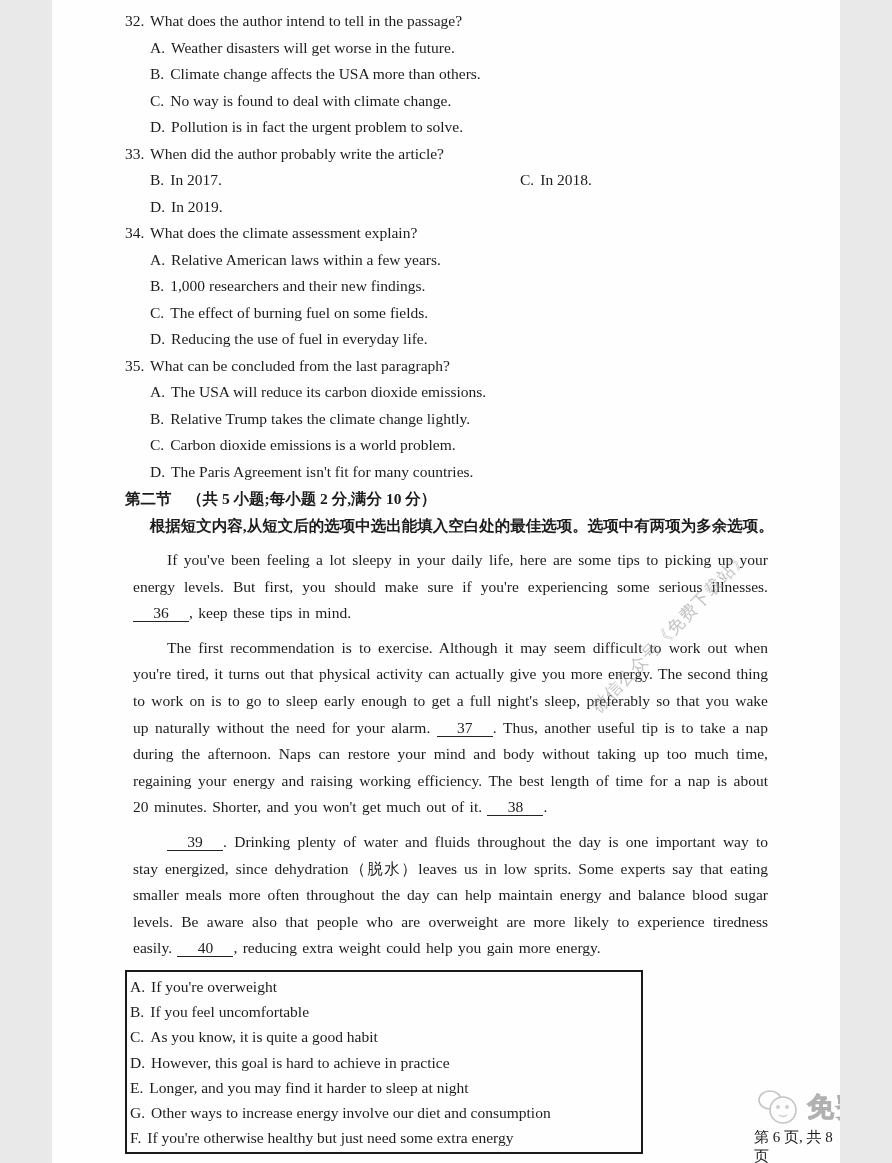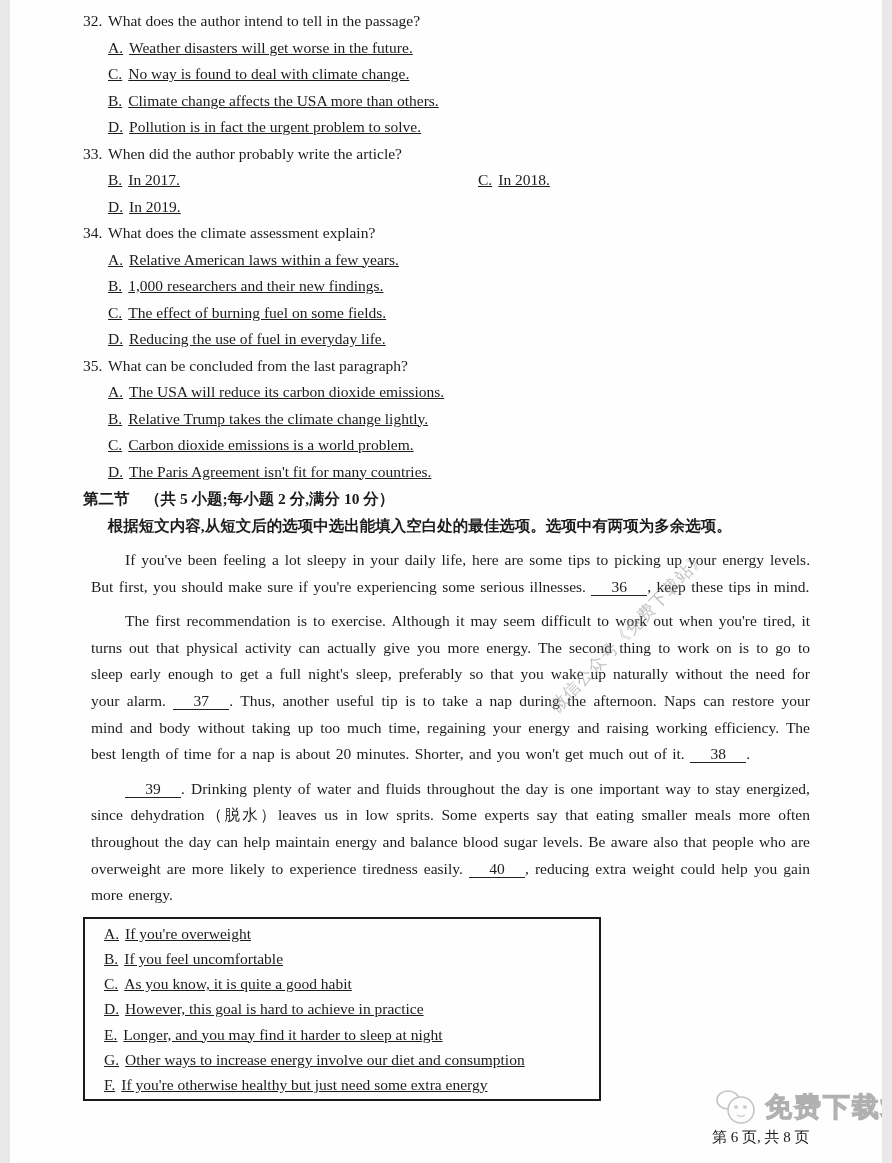--- a/index.html
+++ b/index.html
@@ -1,34 +1,34 @@
 <!DOCTYPE html>
 <html><head>
 <meta charset="utf-8">
 <style>
   html, body { margin: 0; padding: 0; background: #e9e9e9; }
   .page {
     position: relative;
-    width: 872px;
+    width: 788px;
     height: 1163px;
     margin: 0 auto;
     background: #fefefe;
     font-family: "Liberation Serif", "DejaVu Serif", serif;
     color: #1c1c1c;
     font-size: 15.5px;
     overflow: hidden;
   }
   .content { padding: 8px 64px 0 73px; }
 
   
   .q-stem { display: flex; line-height: 26.5px; }
   .q-num { flex: none; width: 25px; }
   .q-text { flex: 1; }
   .q-options { margin-left: 25px; }
-  .option { line-height: 26.5px; text-decoration: underline; }
+  .option { line-height: 26.5px; }
   .opt-label { margin-right: 6px; }
   .two-col { display: grid; grid-template-columns: 370px 1fr; }
 
   
   .section-title { font-weight: bold; line-height: 27px; margin-top: 0; }
   .section-instruction { font-weight: bold; line-height: 27px; text-indent: 1.6em; }
 
   
   .para {
     margin: 8px;
@@ -46,21 +46,21 @@
     text-indent: 0;
     line-height: 17px;
   }
 
   
   .choices-box {
     box-sizing: border-box;
     width: 518px;
     margin-top: 2px;
     border: 2px solid #1a1a1a;
-    padding: 2px 6px 2px 19px;
+    padding: 2px 6px 2px 3px;
   }
   .choices-box .option { line-height: 25.2px; }
 
   
   .footer-left {
     position: absolute;
     left: 97px;
     top: 1180px;
     font-weight: bold;
     font-size: 14.5px;
@@ -110,22 +110,22 @@
 <div class="page">
   <div class="content">
 
     <div class="question">
       <div class="q-stem">
         <span class="q-num">32.</span>
         <span class="q-text">What does the author intend to tell in the passage?</span>
       </div>
       <div class="q-options">
         <div class="option"><span class="opt-label">A.</span><span>Weather disasters will get worse in the future.</span></div>
+        <div class="option"><span class="opt-label">B.</span><span>Climate change affects the USA more than others.</span></div>
         <div class="option"><span class="opt-label">C.</span><span>No way is found to deal with climate change.</span></div>
-        <div class="option"><span class="opt-label">B.</span><span>Climate change affects the USA more than others.</span></div>
         <div class="option"><span class="opt-label">D.</span><span>Pollution is in fact the urgent problem to solve.</span></div>
       </div>
     </div>
 
     <div class="question">
       <div class="q-stem">
         <span class="q-num">33.</span>
         <span class="q-text">When did the author probably write the article?</span>
       </div>
       <div class="q-options two-col">

